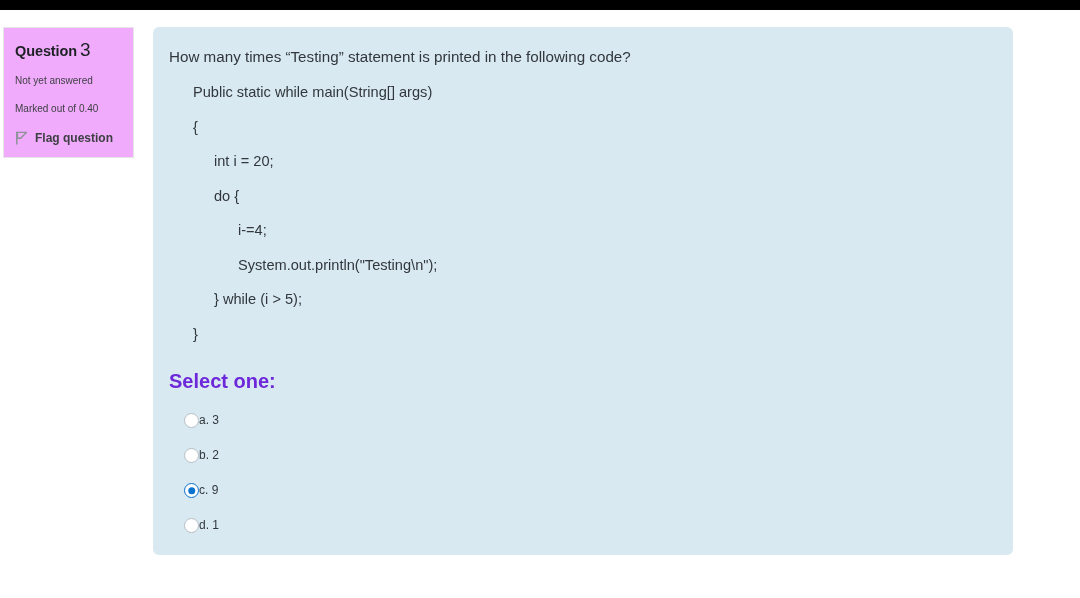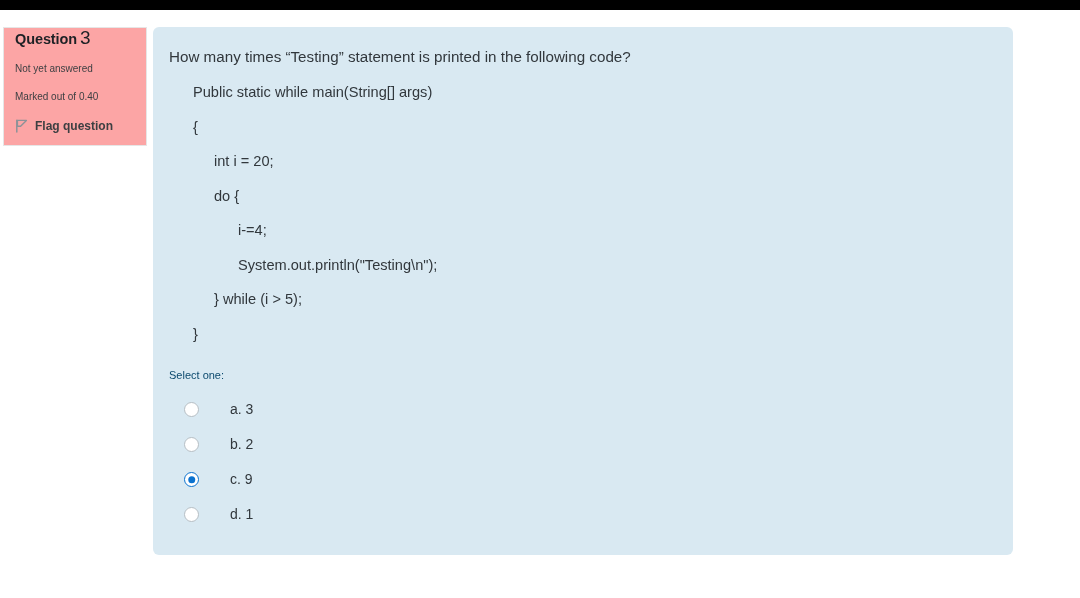--- a/index.html
+++ b/index.html
@@ -29,25 +29,25 @@
     width: 1080px;
     height: 588px;
     background: #ffffff;
   }
 
   
   .question-info {
     position: absolute;
     left: 3px;
     top: 17px;
-    width: 144px;
-    background: #fca5a5;
+    width: 131px;
+    background: #f0abfc;
     border: 1px solid #e6e6e6;
     box-sizing: border-box;
-    padding: 0 10px 12px 11px;
+    padding: 12px 10px 12px 11px;
   }
   .q-heading {
     font-size: 14.5px;
     font-weight: bold;
     color: #1d2125;
     letter-spacing: -0.1px;
     line-height: 1;
     margin-bottom: 16px;
     white-space: nowrap;
   }
@@ -111,24 +111,25 @@
     white-space: pre;
   }
   .code-line:last-child {
     margin-bottom: 0;
   }
   .ind-1 { padding-left: 24px; }
   .ind-2 { padding-left: 45px; }
   .ind-3 { padding-left: 69px; }
 
   .select-one {
-    font-size: 11px;
-    color: #0c4a6e;
+    font-size: 20px;
+    color: #6d28d9;
     margin: 0 0 10px 0;
     line-height: 1.2;
+    font-weight: bold;
   }
   .answers {
     margin: 0;
     padding: 0;
     list-style: none;
   }
   .answer-row {
     display: flex;
     align-items: center;
     height: 35px;
@@ -154,23 +155,22 @@
     position: absolute;
     left: 50%;
     top: 50%;
     transform: translate(-50%, -50%);
     width: 7.5px;
     height: 7.5px;
     border-radius: 50%;
     background: #0b72cf;
   }
   .answer-label {
-    font-size: 14px;
+    font-size: 12px;
     color: #31373c;
-    margin-left: 31px;
     line-height: 1.2;
   }
 </style>
 </head>
 <body>
 
 <div class="top-bar"></div>
 
 <div class="page">
 

